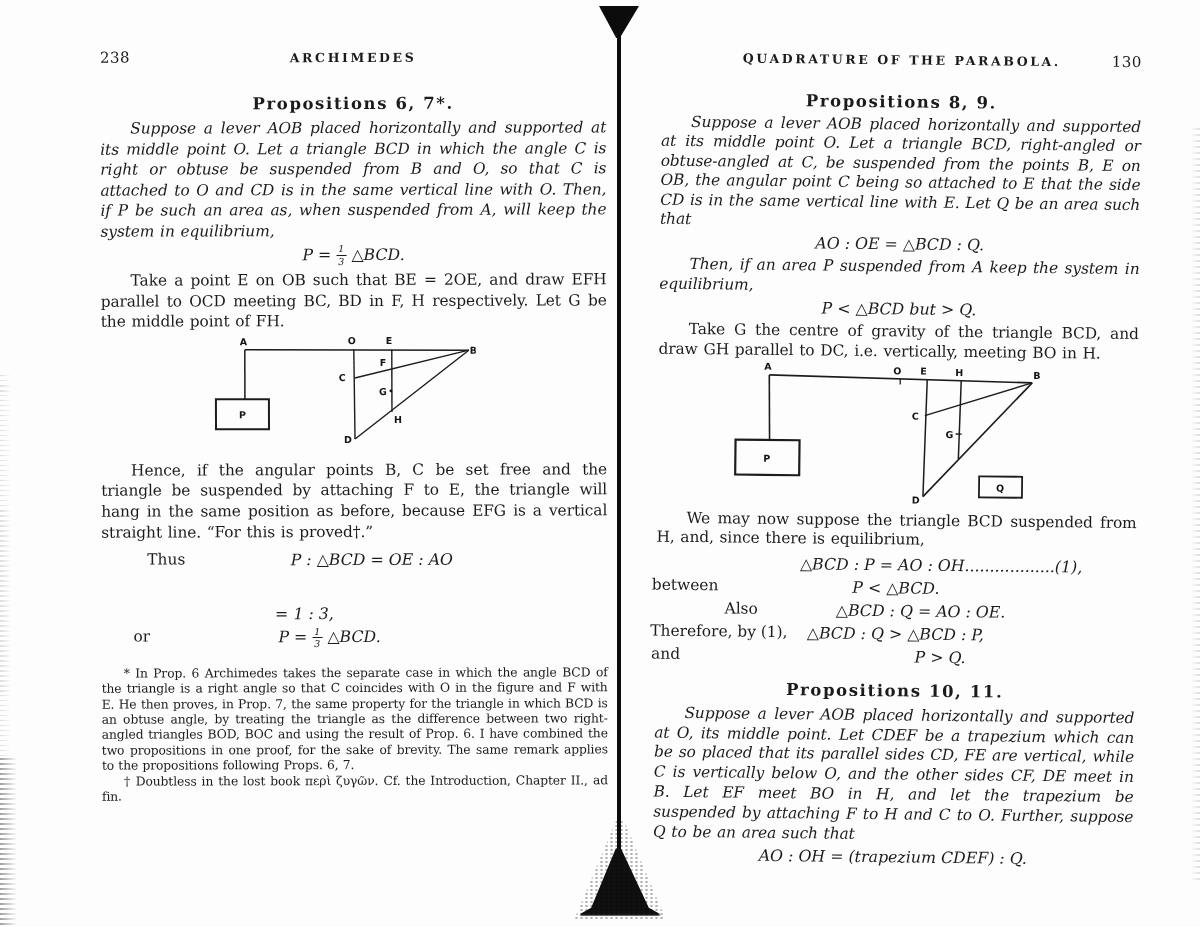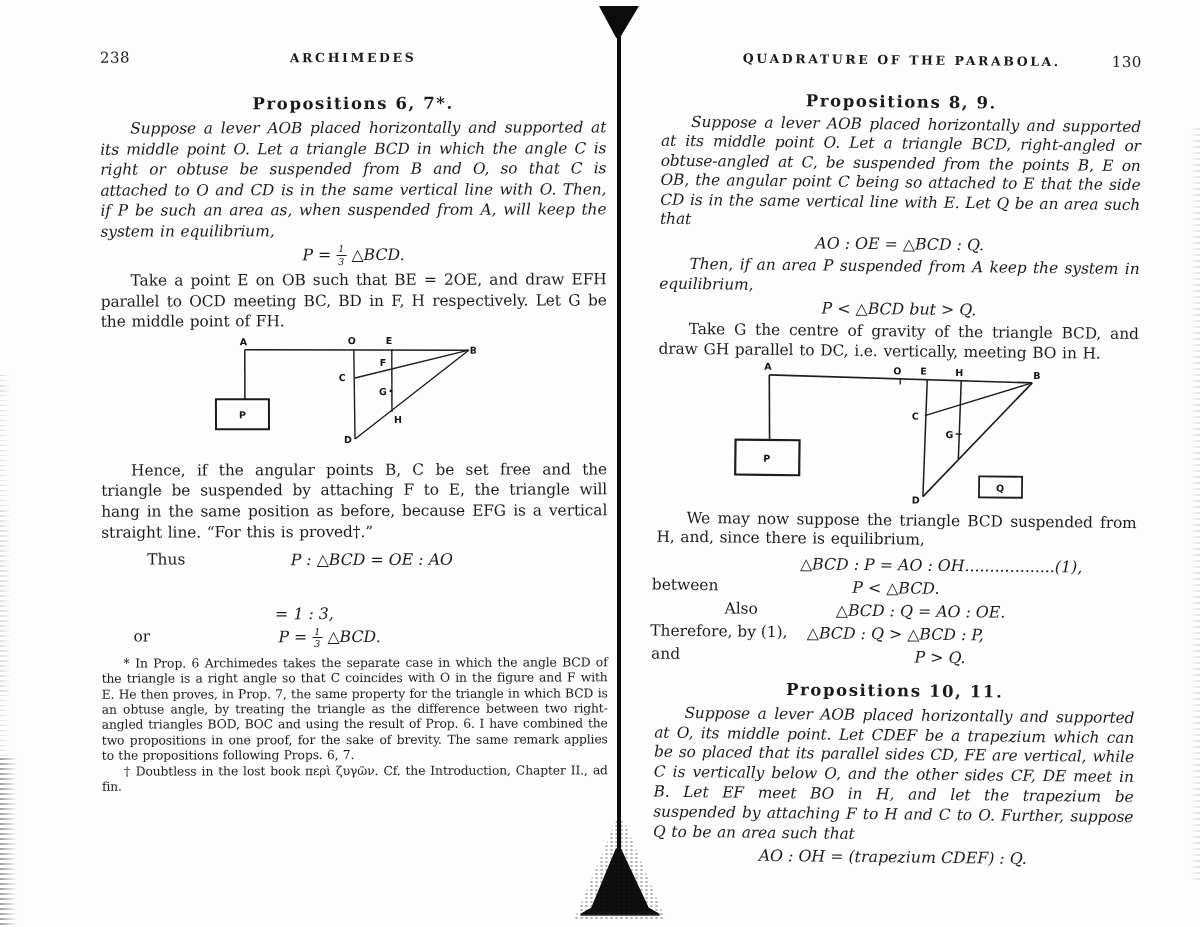--- a/index.html
+++ b/index.html
@@ -34,21 +34,21 @@
   .shift-l50{transform:translateX(-50px);display:inline-block;margin-top:31px;}
   .shift-l25{transform:translateX(-25px);display:inline-block;}
   .shift-r45{transform:translateX(45px);display:inline-block;}
   .shift-r25{transform:translateX(25px);display:inline-block;}
   .shift-r10{transform:translateX(10px);display:inline-block;margin-left:15px;}
 
   .frac{display:inline-block;text-align:center;vertical-align:-5px;line-height:1;font-size:9.5px;}
   .frac .fnum{display:block;padding:0 2px 1px;border-bottom:1px solid #1b1b1b;}
   .frac .fden{display:block;padding-top:1px;}
 
-  .footnotes{margin-top:7px;font-size:12.3px;line-height:15.4px;text-align:justify;
+  .footnotes{margin-top:17px;font-size:12.3px;line-height:15.4px;text-align:justify;
              letter-spacing:-0.1px;word-spacing:.5px;}
   .footnote{text-indent:22px;margin:0;}
 
   
   .figure{display:block;}
   .fig-l{margin:3px 0 3px 113px;}
   .fig-r{margin:2px 0 2px 72px;}
   .figure svg line, .figure svg polyline, .figure svg rect{stroke:#1c1c1c;fill:none;}
   .figure svg text{font-family:"DejaVu Sans",sans-serif;font-weight:bold;font-size:9.5px;fill:#141414;}
 

